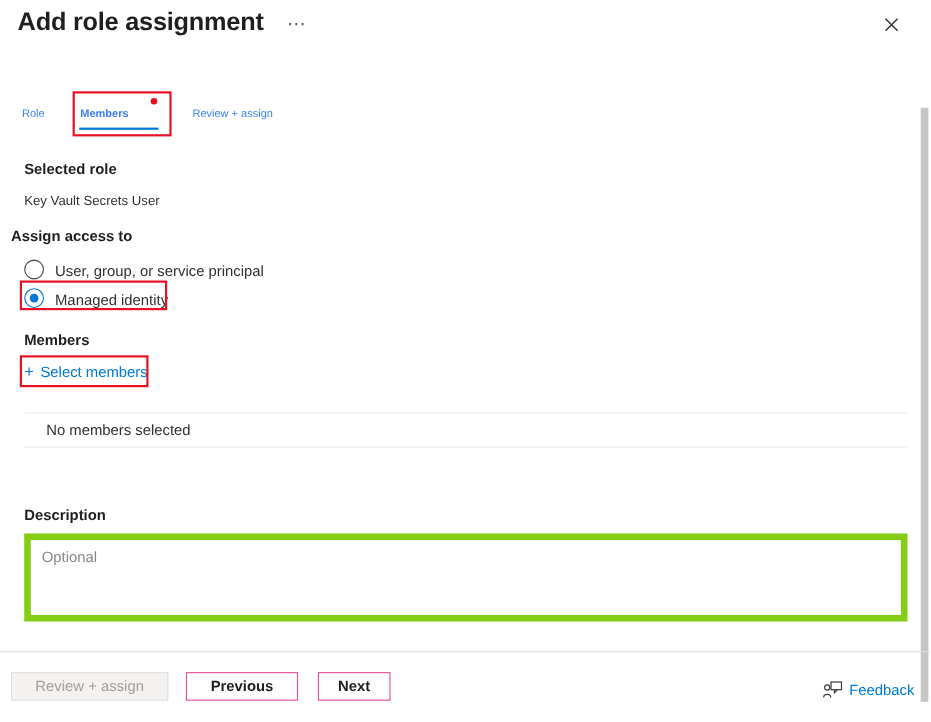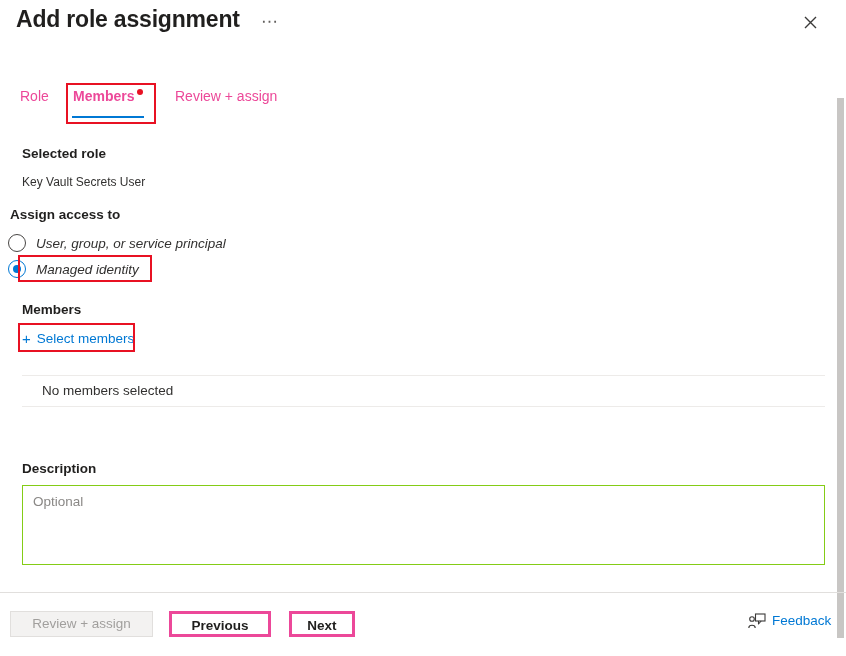--- a/index.html
+++ b/index.html
@@ -79,23 +79,23 @@
 
   
   .tabs {
     position: absolute;
     top: 86px;
     left: 20px;
     height: 36px;
   }
   .tab {
     position: absolute;
-    top: 0;
-    font-size: 14px;
-    color: #ec4899;
+    top: 8px;
+    font-size: 10px;
+    color: #3b82f6;
     cursor: pointer;
     white-space: nowrap;
     line-height: 20px;
   }
   .tab.role { left: 0; }
   .tab.members {
     left: 53px;
     font-weight: 700;
   }
   .tab.review { left: 155px; }
@@ -145,26 +145,25 @@
 
   .lbl-selected-role { left: 22px; top: 146px; }
   .val-selected-role { left: 22px; top: 175px; }
   .lbl-assign-access { left: 10px; top: 207px; }
   .lbl-members       { left: 22px; top: 302px; }
   .lbl-description   { left: 22px; top: 461px; }
 
   
   .radio-row {
     position: absolute;
-    left: 8px;
+    left: 22px;
     display: flex;
-    align-items: center;
+    align-items: flex-end;
     cursor: pointer;
     height: 22px;
-    font-style: italic;
   }
   .radio-row.r1 { top: 232px; }
   .radio-row.r2 { top: 258px; }
   .radio-outer {
     width: 18px;
     height: 18px;
     border-radius: 50%;
     box-sizing: border-box;
     border: 1.5px solid #484644;
     background: #ffffff;
@@ -254,21 +253,21 @@
   .td.c0 { left: 8px; }
 
   
   .desc-box {
     position: absolute;
     left: 22px;
     top: 485px;
     width: 803px;
     height: 80px;
     box-sizing: border-box;
-    border: 1px solid #84cc16;
+    border: 6px solid #84cc16;
     background: #ffffff;
     font-family: "Liberation Sans", sans-serif;
     font-size: 13.5px;
     color: #323130;
     padding: 8px 10px;
     resize: none;
     outline: none;
   }
   .desc-box::placeholder { color: #8a8886; }
 
@@ -283,21 +282,21 @@
   }
   .btn {
     position: absolute;
     top: 611px;
     height: 26px;
     box-sizing: border-box;
     font-family: "Liberation Sans", sans-serif;
     font-size: 13.5px;
     font-weight: 600;
     background: #ffffff;
-    border: 3px solid #ec4899;
+    border: 1px solid #ec4899;
     color: #201f1e;
     cursor: pointer;
     padding: 0;
     line-height: 24px;
     text-align: center;
   }
   .btn-review {
     left: 10px;
     width: 143px;
     background: #f3f2f1;
@@ -307,21 +306,21 @@
     font-weight: 400;
   }
   .btn-previous { left: 169px; width: 102px; }
   .btn-next     { left: 289px; width: 66px; }
 
   .feedback {
     position: absolute;
     left: 748px;
     top: 613px;
     display: flex;
-    align-items: flex-start;
+    align-items: flex-end;
     cursor: pointer;
     height: 22px;
   }
   .feedback-icon {
     width: 18px;
     height: 16px;
     margin-right: 6px;
     flex: 0 0 auto;
   }
   .feedback-label {

